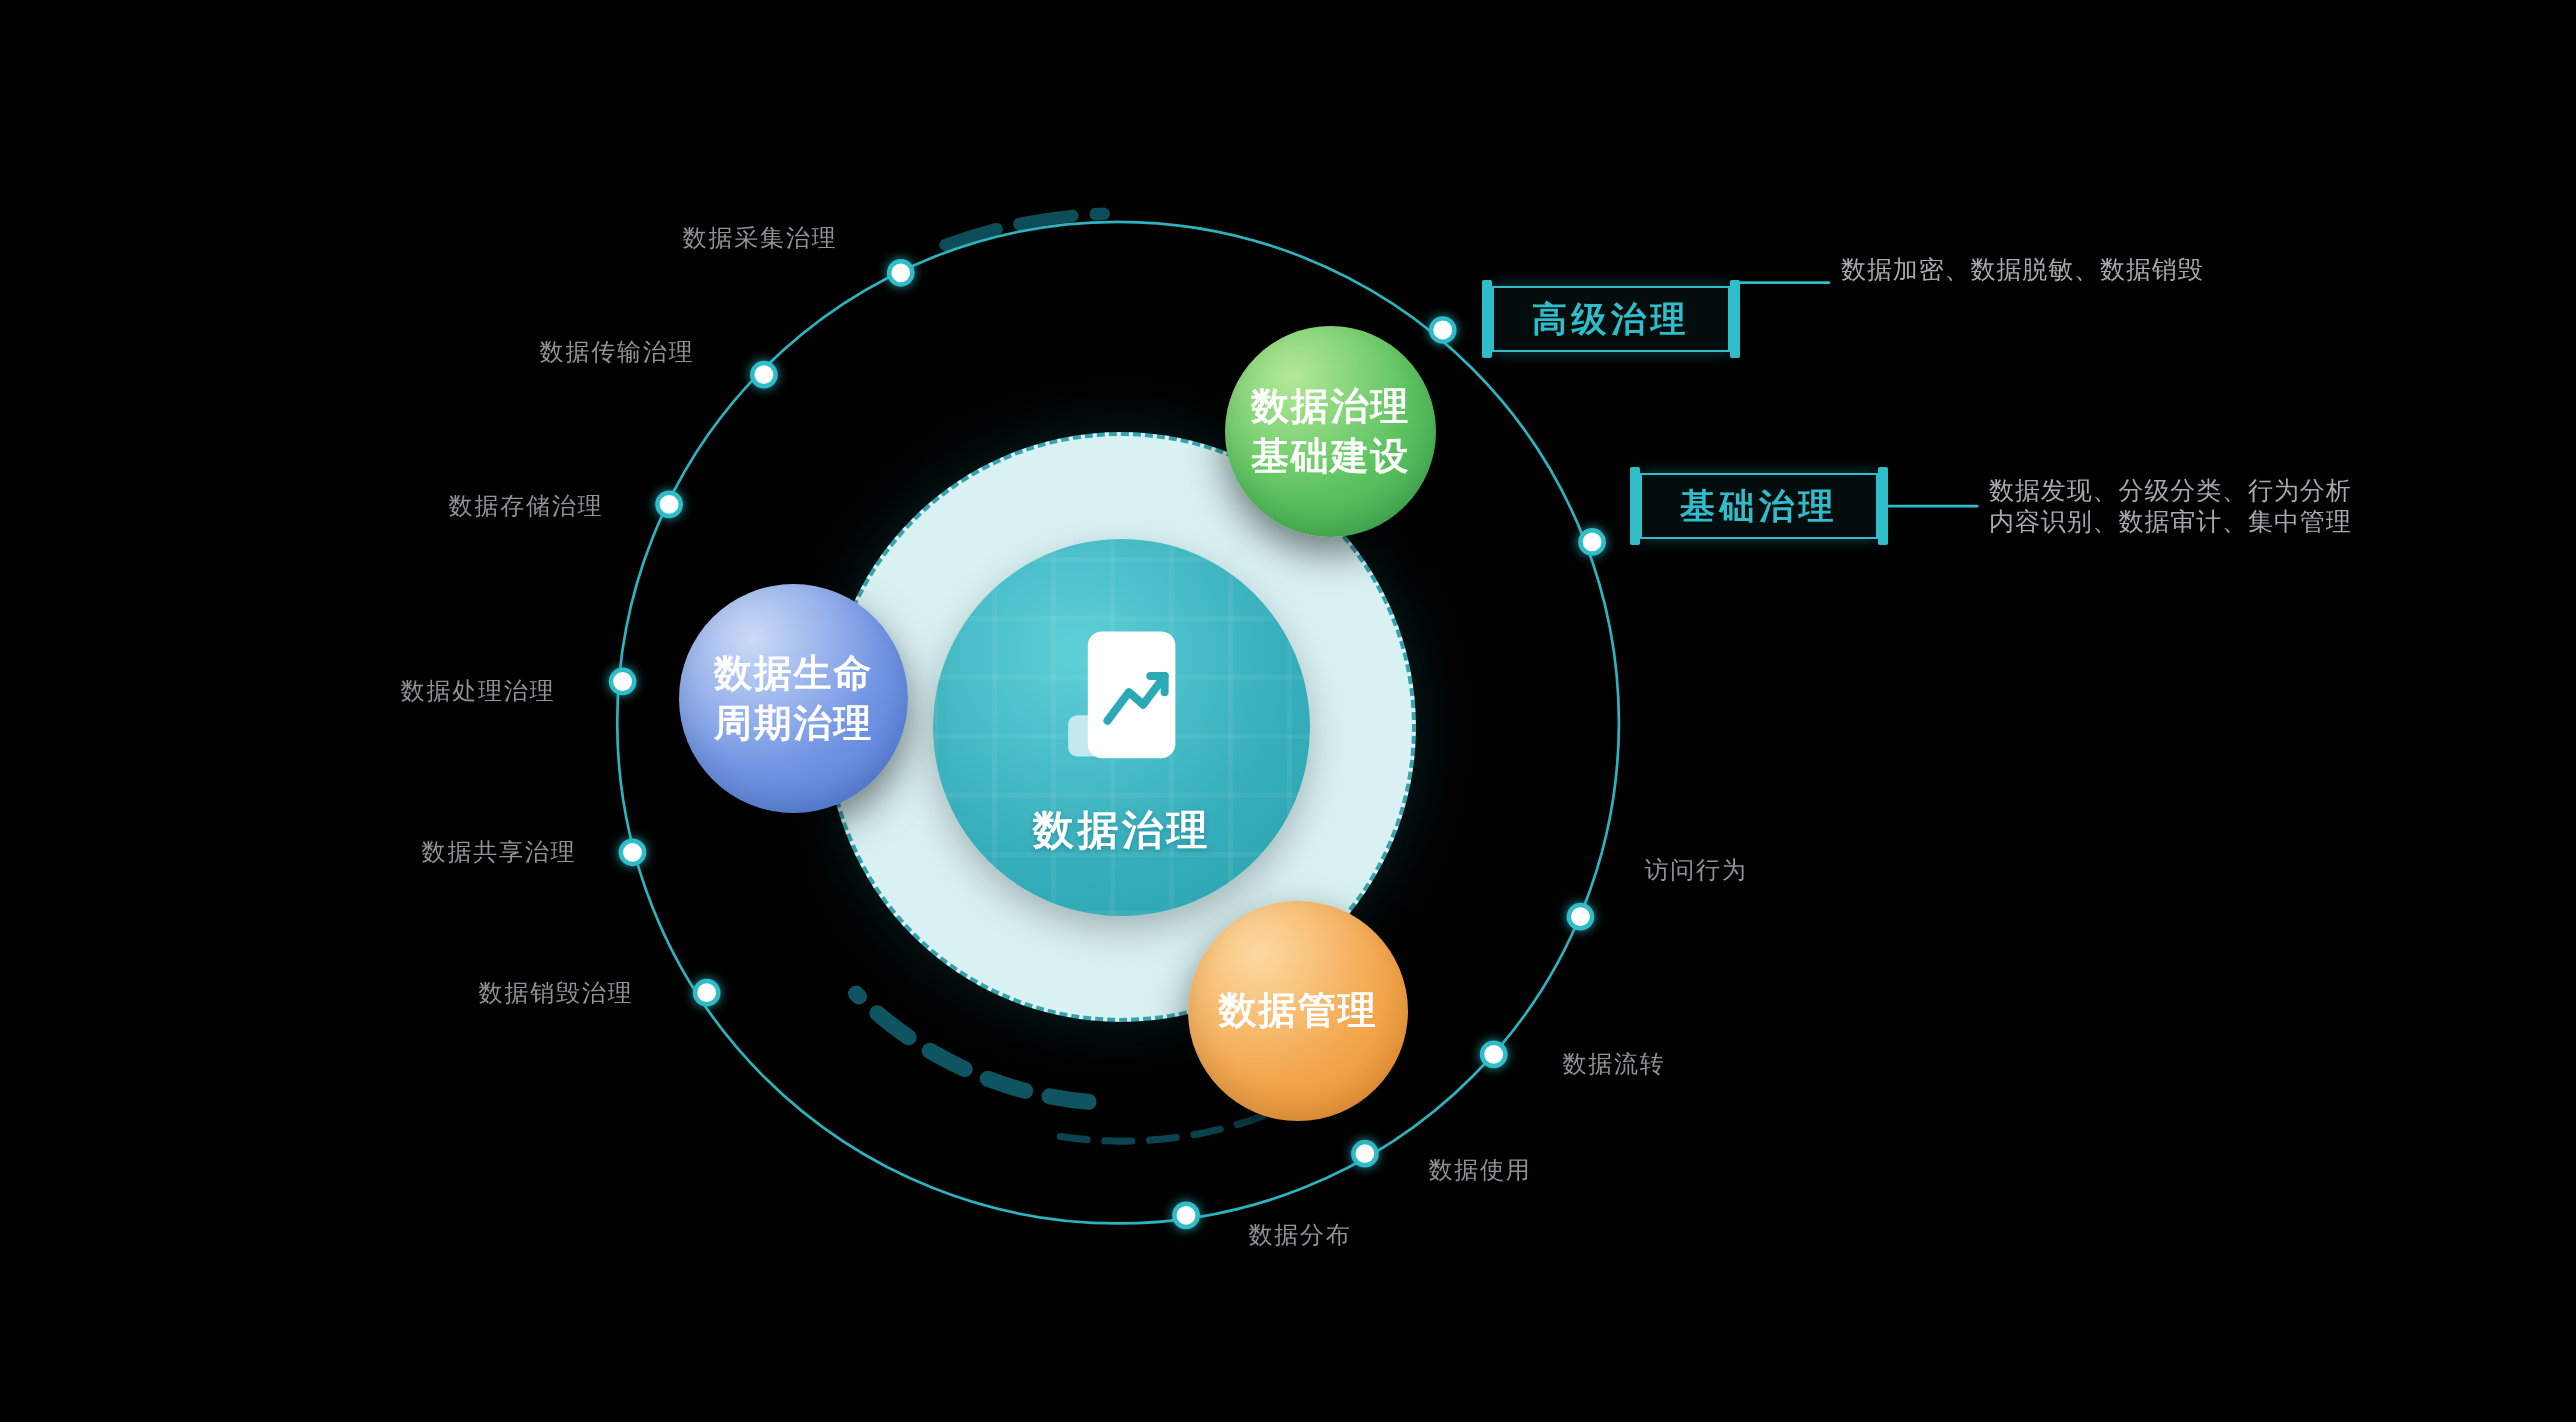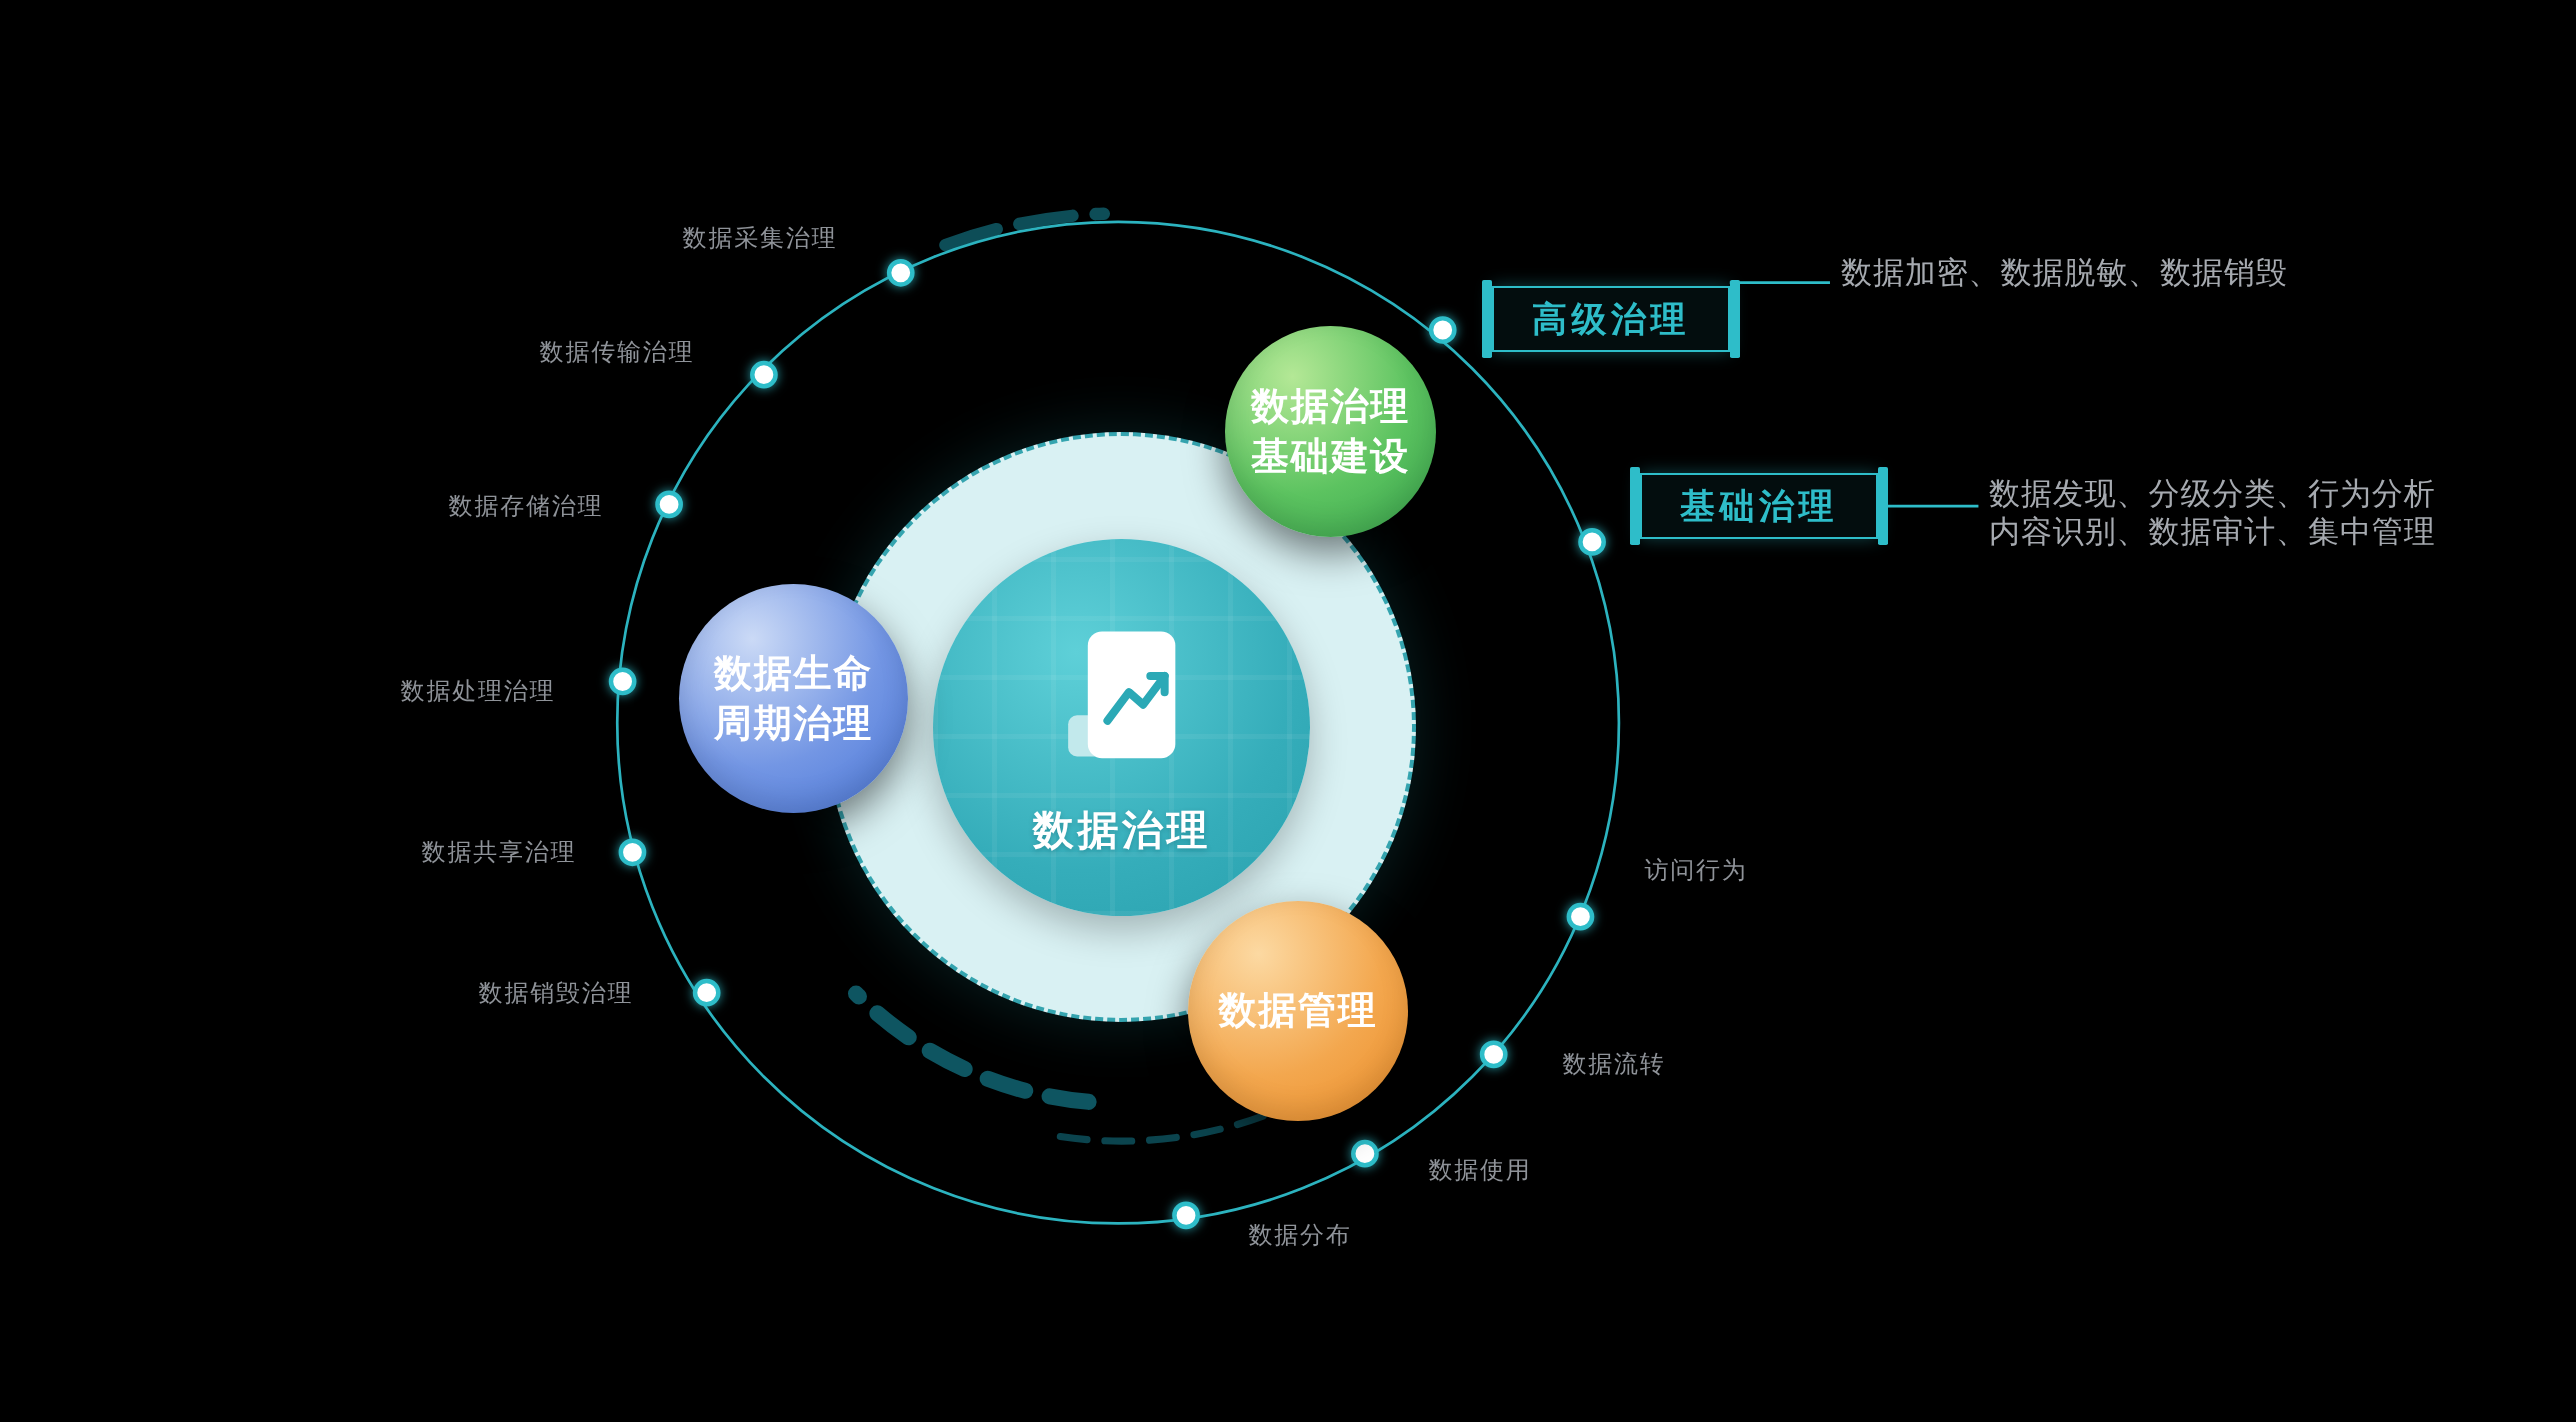--- a/index.html
+++ b/index.html
@@ -148,21 +148,21 @@
     height: calc(100% + 16px);
     background: #2ebdc9;
     border-radius: 1.8px;
   }
   .callout-box::before { left: -11.6px; }
   .callout-box::after  { right: -11.6px; }
 
   .callout-desc {
     position: absolute;
     color: #a6aab0;
-    font-size: 31px;
+    font-size: 25px;
     line-height: 1.24;
     letter-spacing: 0.9px;
     white-space: nowrap;
   }
 </style>
 </head>
 <body>
 
 <div class="stage">
 

